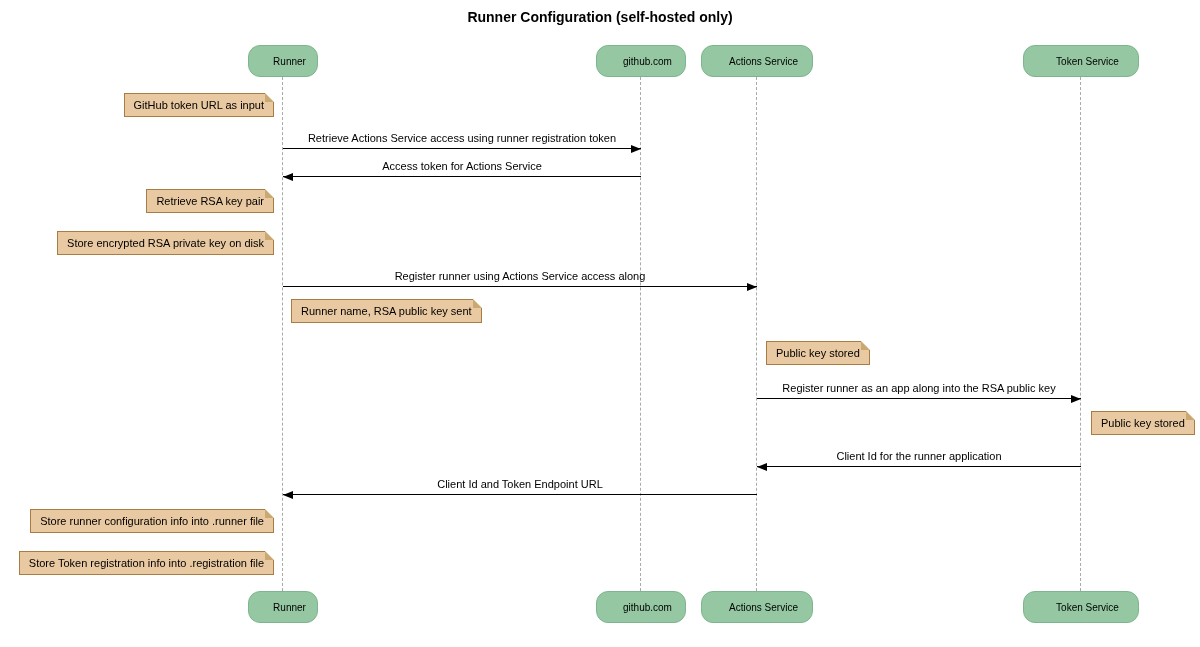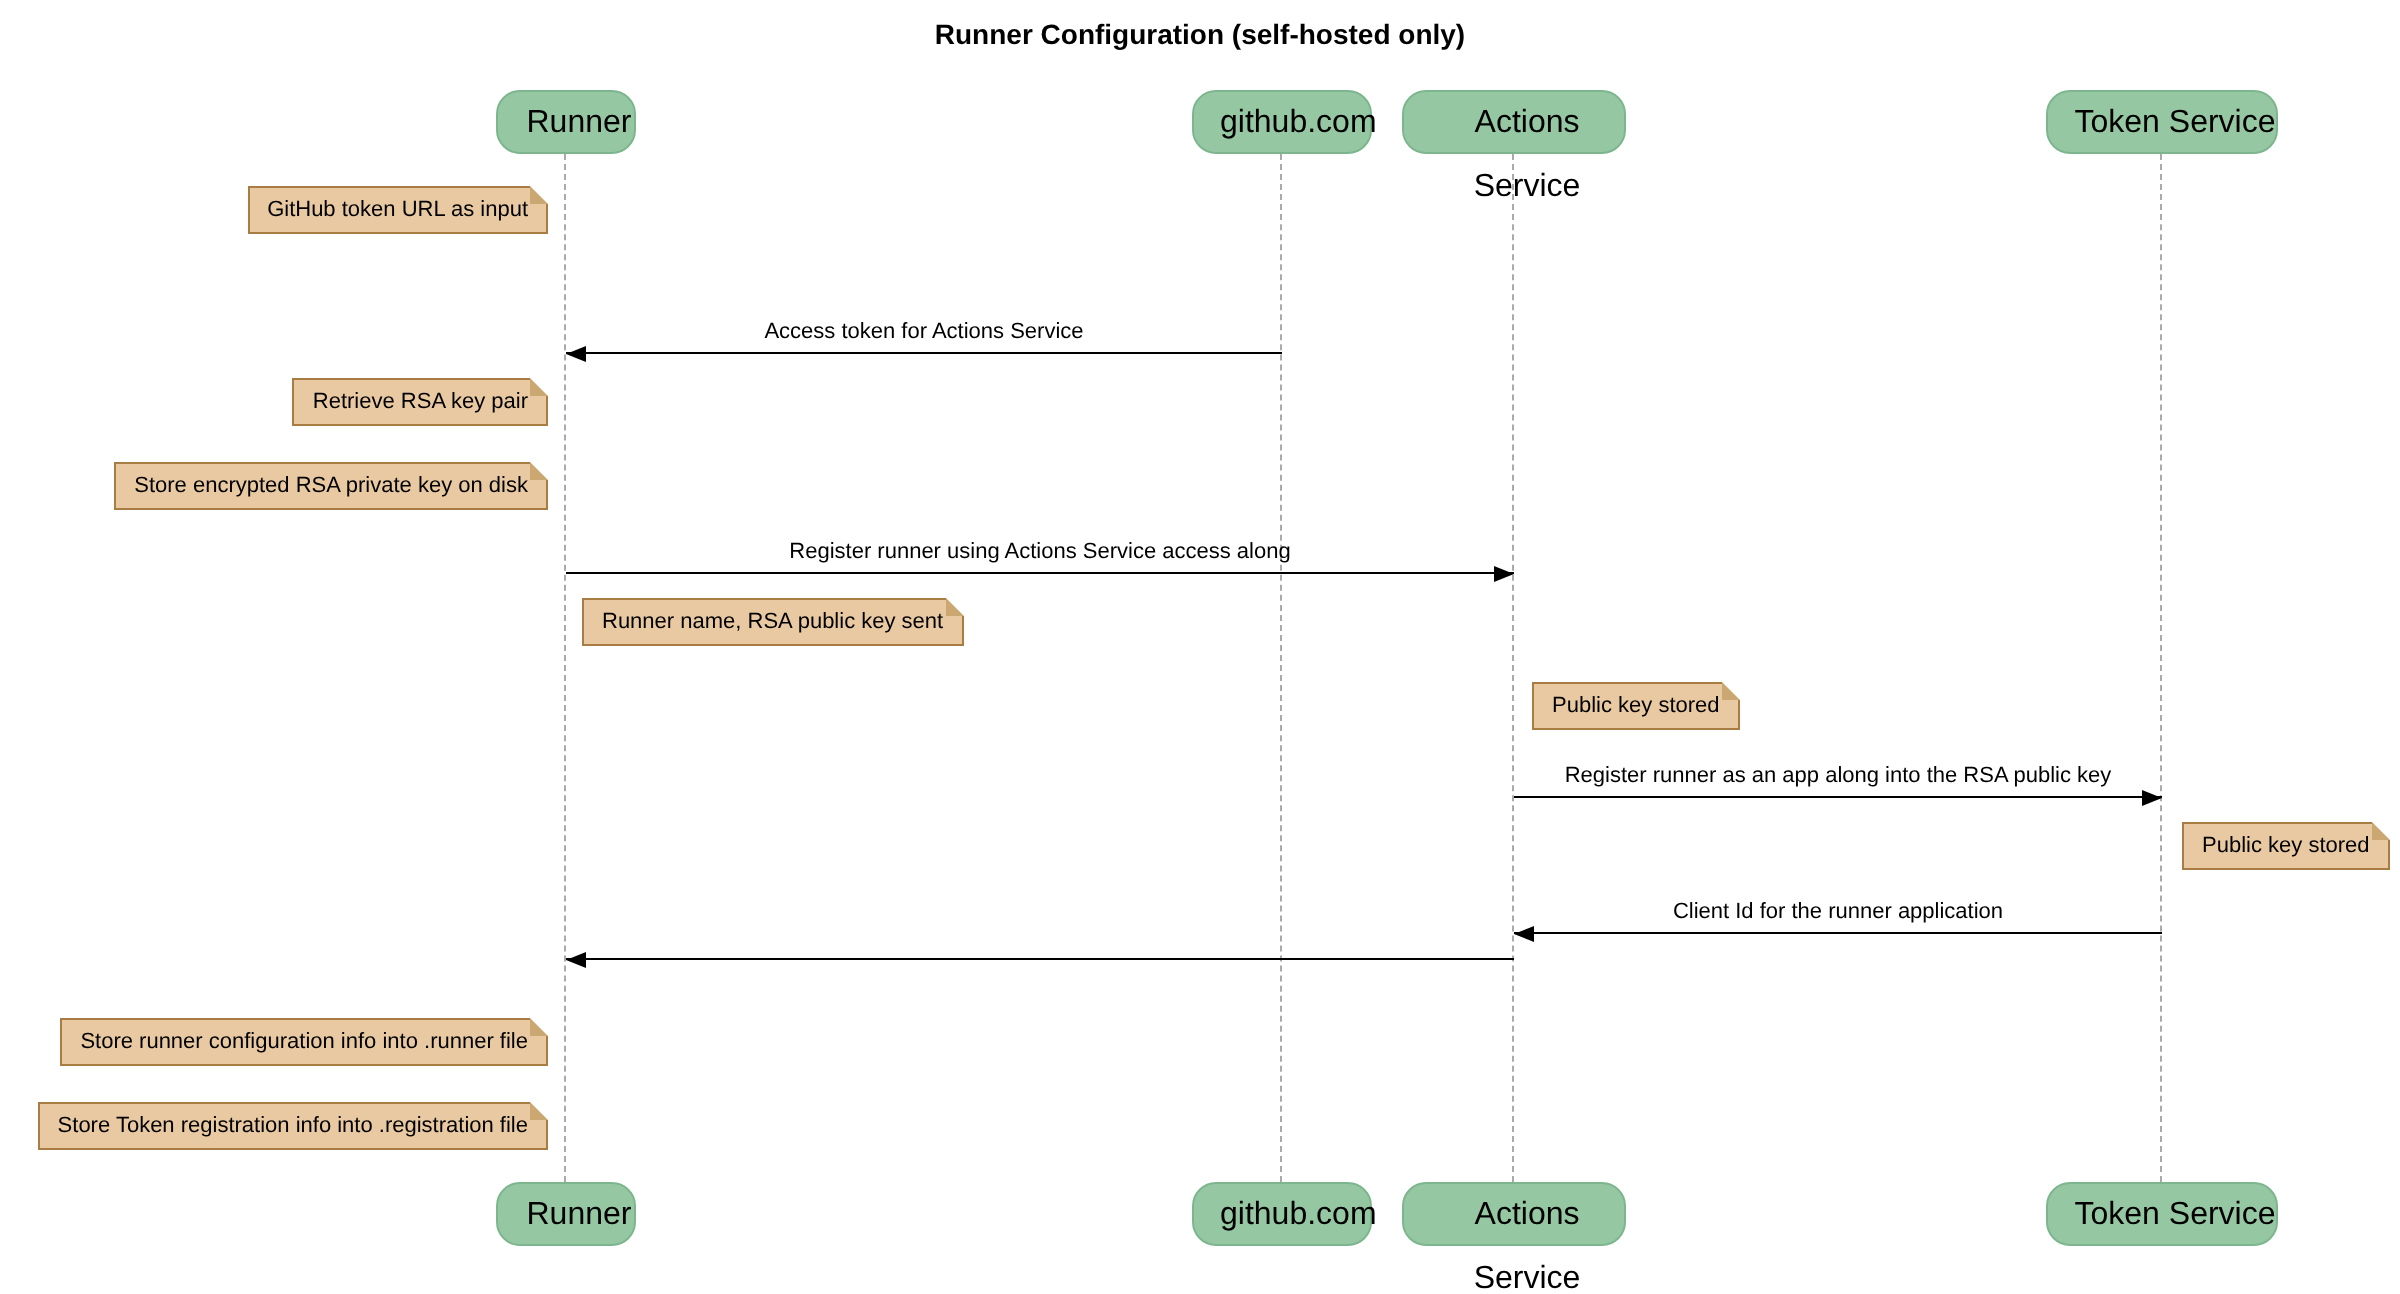--- a/index.html
+++ b/index.html
@@ -28,21 +28,21 @@
   }
   .lifeline{
     position:absolute;top:77px;height:514px;width:0;
     border-left:1px dashed var(--lifeline);
   }
   .participant{
     position:absolute;height:32px;line-height:32px;
     background:var(--participant-fill);
     border:1px solid var(--participant-border);
     border-radius:12px;
-    text-align:center;font-size:16px;
+    text-align:center;font-size:10px;
     box-sizing:border-box;
     padding-left:13px;
   }
   .participant.top{top:45px;}
   .participant.bottom{top:591px;}
   .message{position:absolute;}
   .msg-label{
     text-align:center;font-size:11px;height:15px;line-height:15px;
     white-space:nowrap;
   }
@@ -83,20 +83,26 @@
   <div class="participant top" style="left:248px;width:70px;">Runner</div>
   <div class="participant top" style="left:596px;width:90px;">github.com</div>
   <div class="participant top" style="left:701px;width:112px;">Actions Service</div>
   <div class="participant top" style="left:1023px;width:116px;">Token Service</div>
 
   <div class="participant bottom" style="left:248px;width:70px;">Runner</div>
   <div class="participant bottom" style="left:596px;width:90px;">github.com</div>
   <div class="participant bottom" style="left:701px;width:112px;">Actions Service</div>
   <div class="participant bottom" style="left:1023px;width:116px;">Token Service</div>
 
+  <div class="message" style="left:283px;top:131px;width:358px;">
+    <div class="msg-label">Retrieve Actions Service access using runner registration token</div>
+    <div class="msg-line">
+      <span class="arrow-head right"></span>
+    </div>
+  </div>
 
   <div class="message" style="left:283px;top:159px;width:358px;">
     <div class="msg-label">Access token for Actions Service</div>
     <div class="msg-line">
       <span class="arrow-head left"></span>
     </div>
   </div>
 
   <div class="message" style="left:283px;top:269px;width:474px;">
     <div class="msg-label">Register runner using Actions Service access along</div>
@@ -113,20 +119,21 @@
   </div>
 
   <div class="message" style="left:757px;top:449px;width:324px;">
     <div class="msg-label">Client Id for the runner application</div>
     <div class="msg-line">
       <span class="arrow-head left"></span>
     </div>
   </div>
 
   <div class="message" style="left:283px;top:477px;width:474px;">
+    <div class="msg-label">Client Id and Token Endpoint URL</div>
     <div class="msg-line">
       <span class="arrow-head left"></span>
     </div>
   </div>
 
   <div class="note" style="right:926px;top:93px;">GitHub token URL as input</div>
   <div class="note" style="right:926px;top:189px;">Retrieve RSA key pair</div>
   <div class="note" style="right:926px;top:231px;">Store encrypted RSA private key on disk</div>
   <div class="note" style="left:291px;top:299px;">Runner name, RSA public key sent</div>
   <div class="note" style="left:766px;top:341px;">Public key stored</div>

